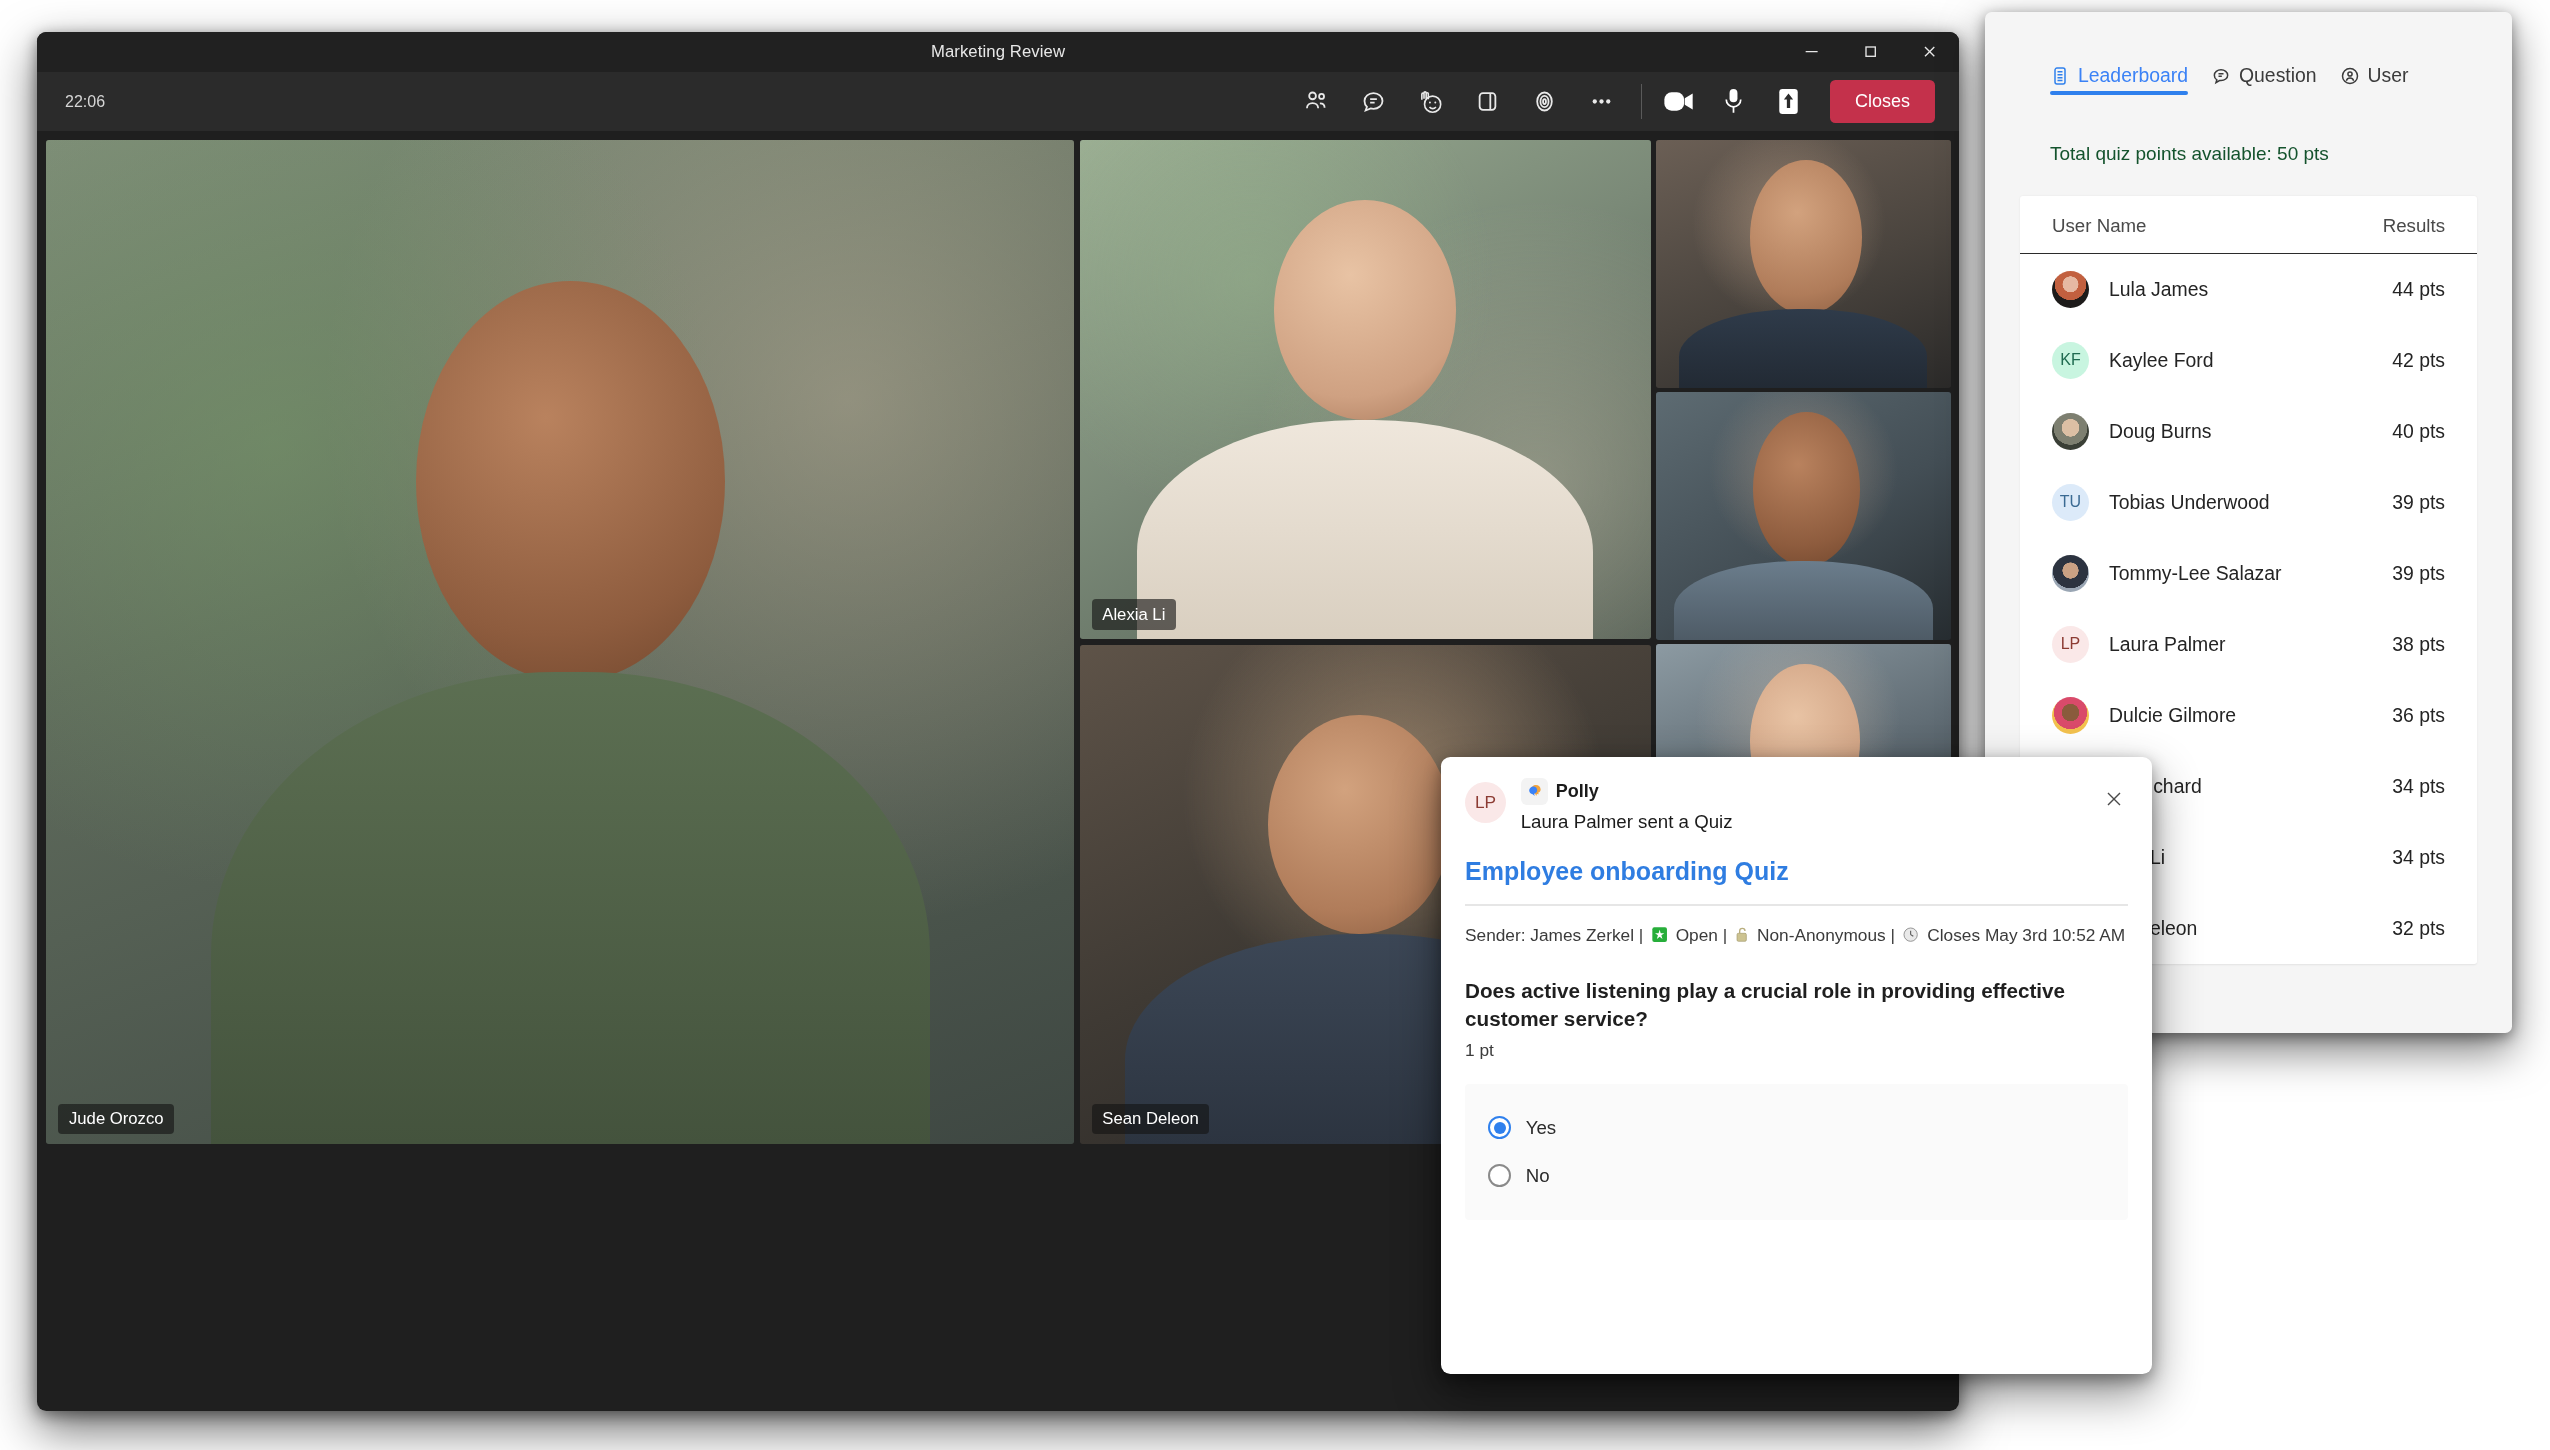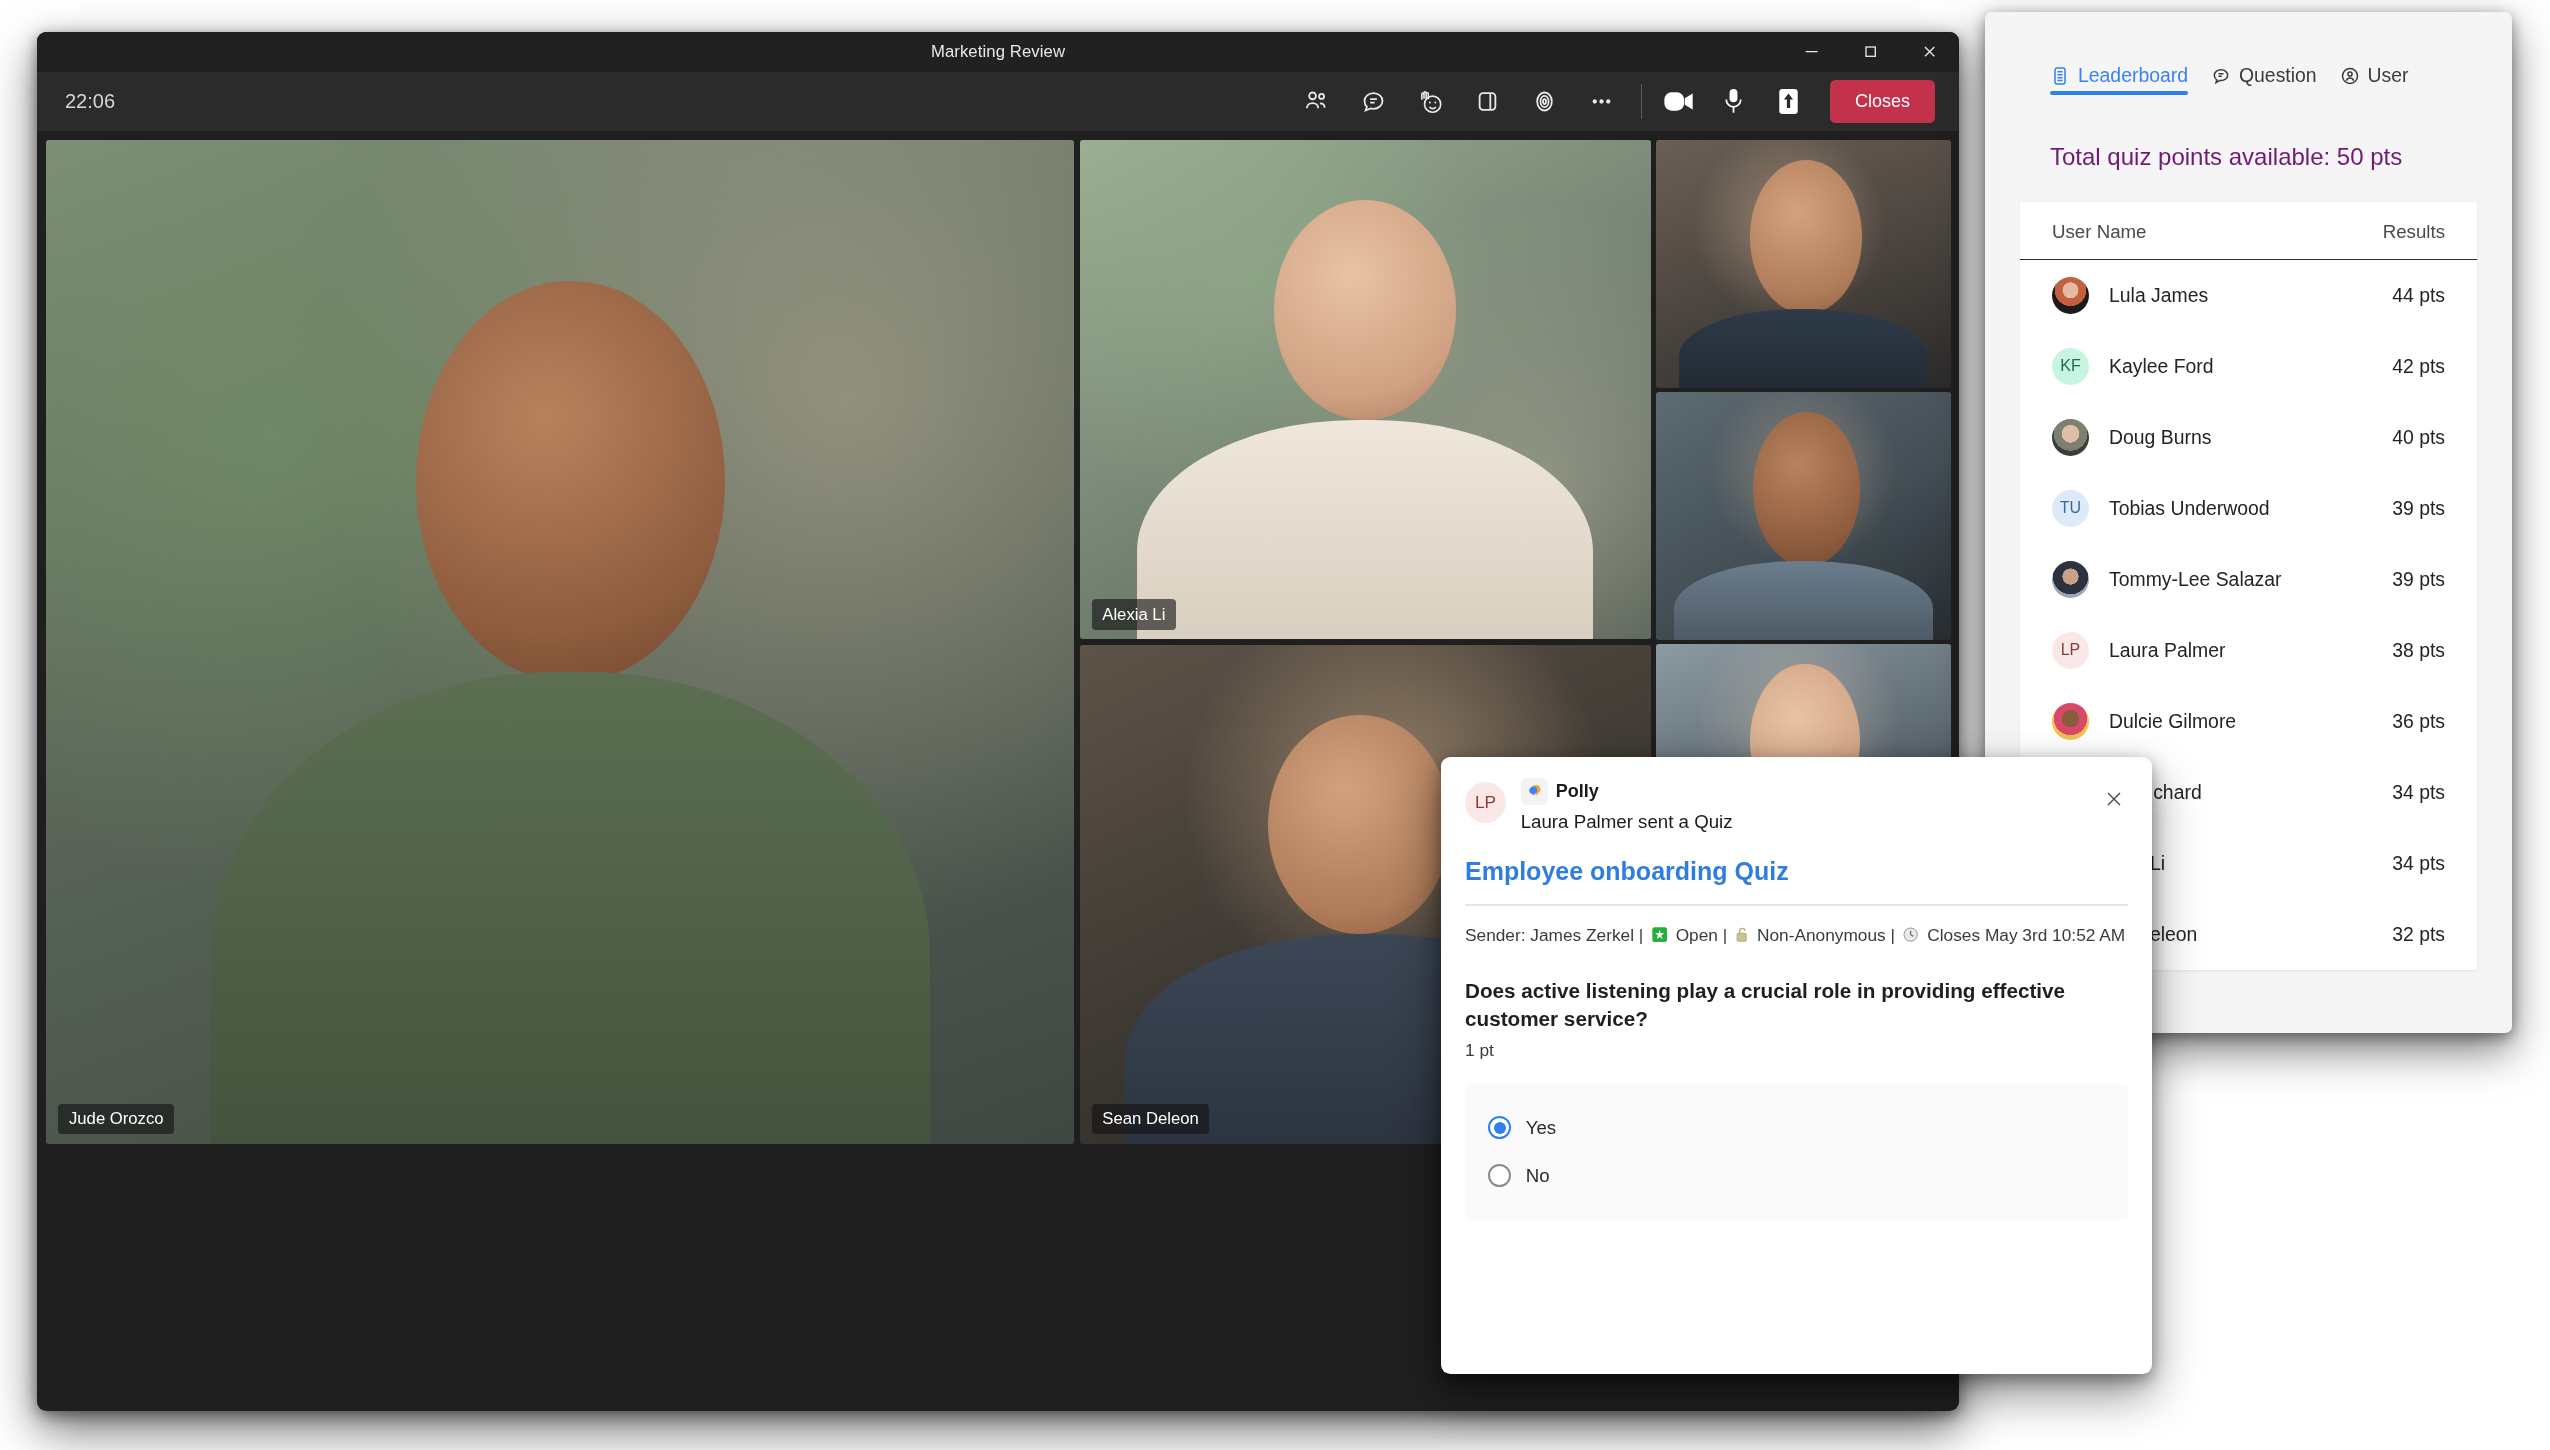--- a/index.html
+++ b/index.html
@@ -63,21 +63,21 @@
     position: relative;
     height: 59px;
     background: #2b2b2b;
     display: flex;
     align-items: center;
   }
   #meeting-timer {
     position: absolute;
     left: 28px;
     color: #d6d6d6;
-    font-size: 20px;
+    font-size: 16px;
   }
   #toolbar-actions {
     position: absolute;
     right: 24px;
     display: flex;
     align-items: center;
     gap: 0px;
   }
   .tb-btn {
     width: 49px; height: 43px;
@@ -225,22 +225,22 @@
     position: absolute;
     left: 0; right: 0; bottom: 0;
     height: 4px;
     background: #2f80ed;
     border-radius: 2px;
   }
   .lb-tab svg { display: block; }
 
   #lb-total {
     margin: 48px 0 0 65px;
-    font-size: 24px;
-    color: #701a75;
+    font-size: 19px;
+    color: #14532d;
   }
 
   #lb-card {
     margin: 31px 35px 0 35px;
     background: #ffffff;
     border-radius: 2.7px;
     box-shadow: 0 0.7px 2px rgba(0,0,0,0.08);
     overflow: hidden;
   }
   #lb-header {

